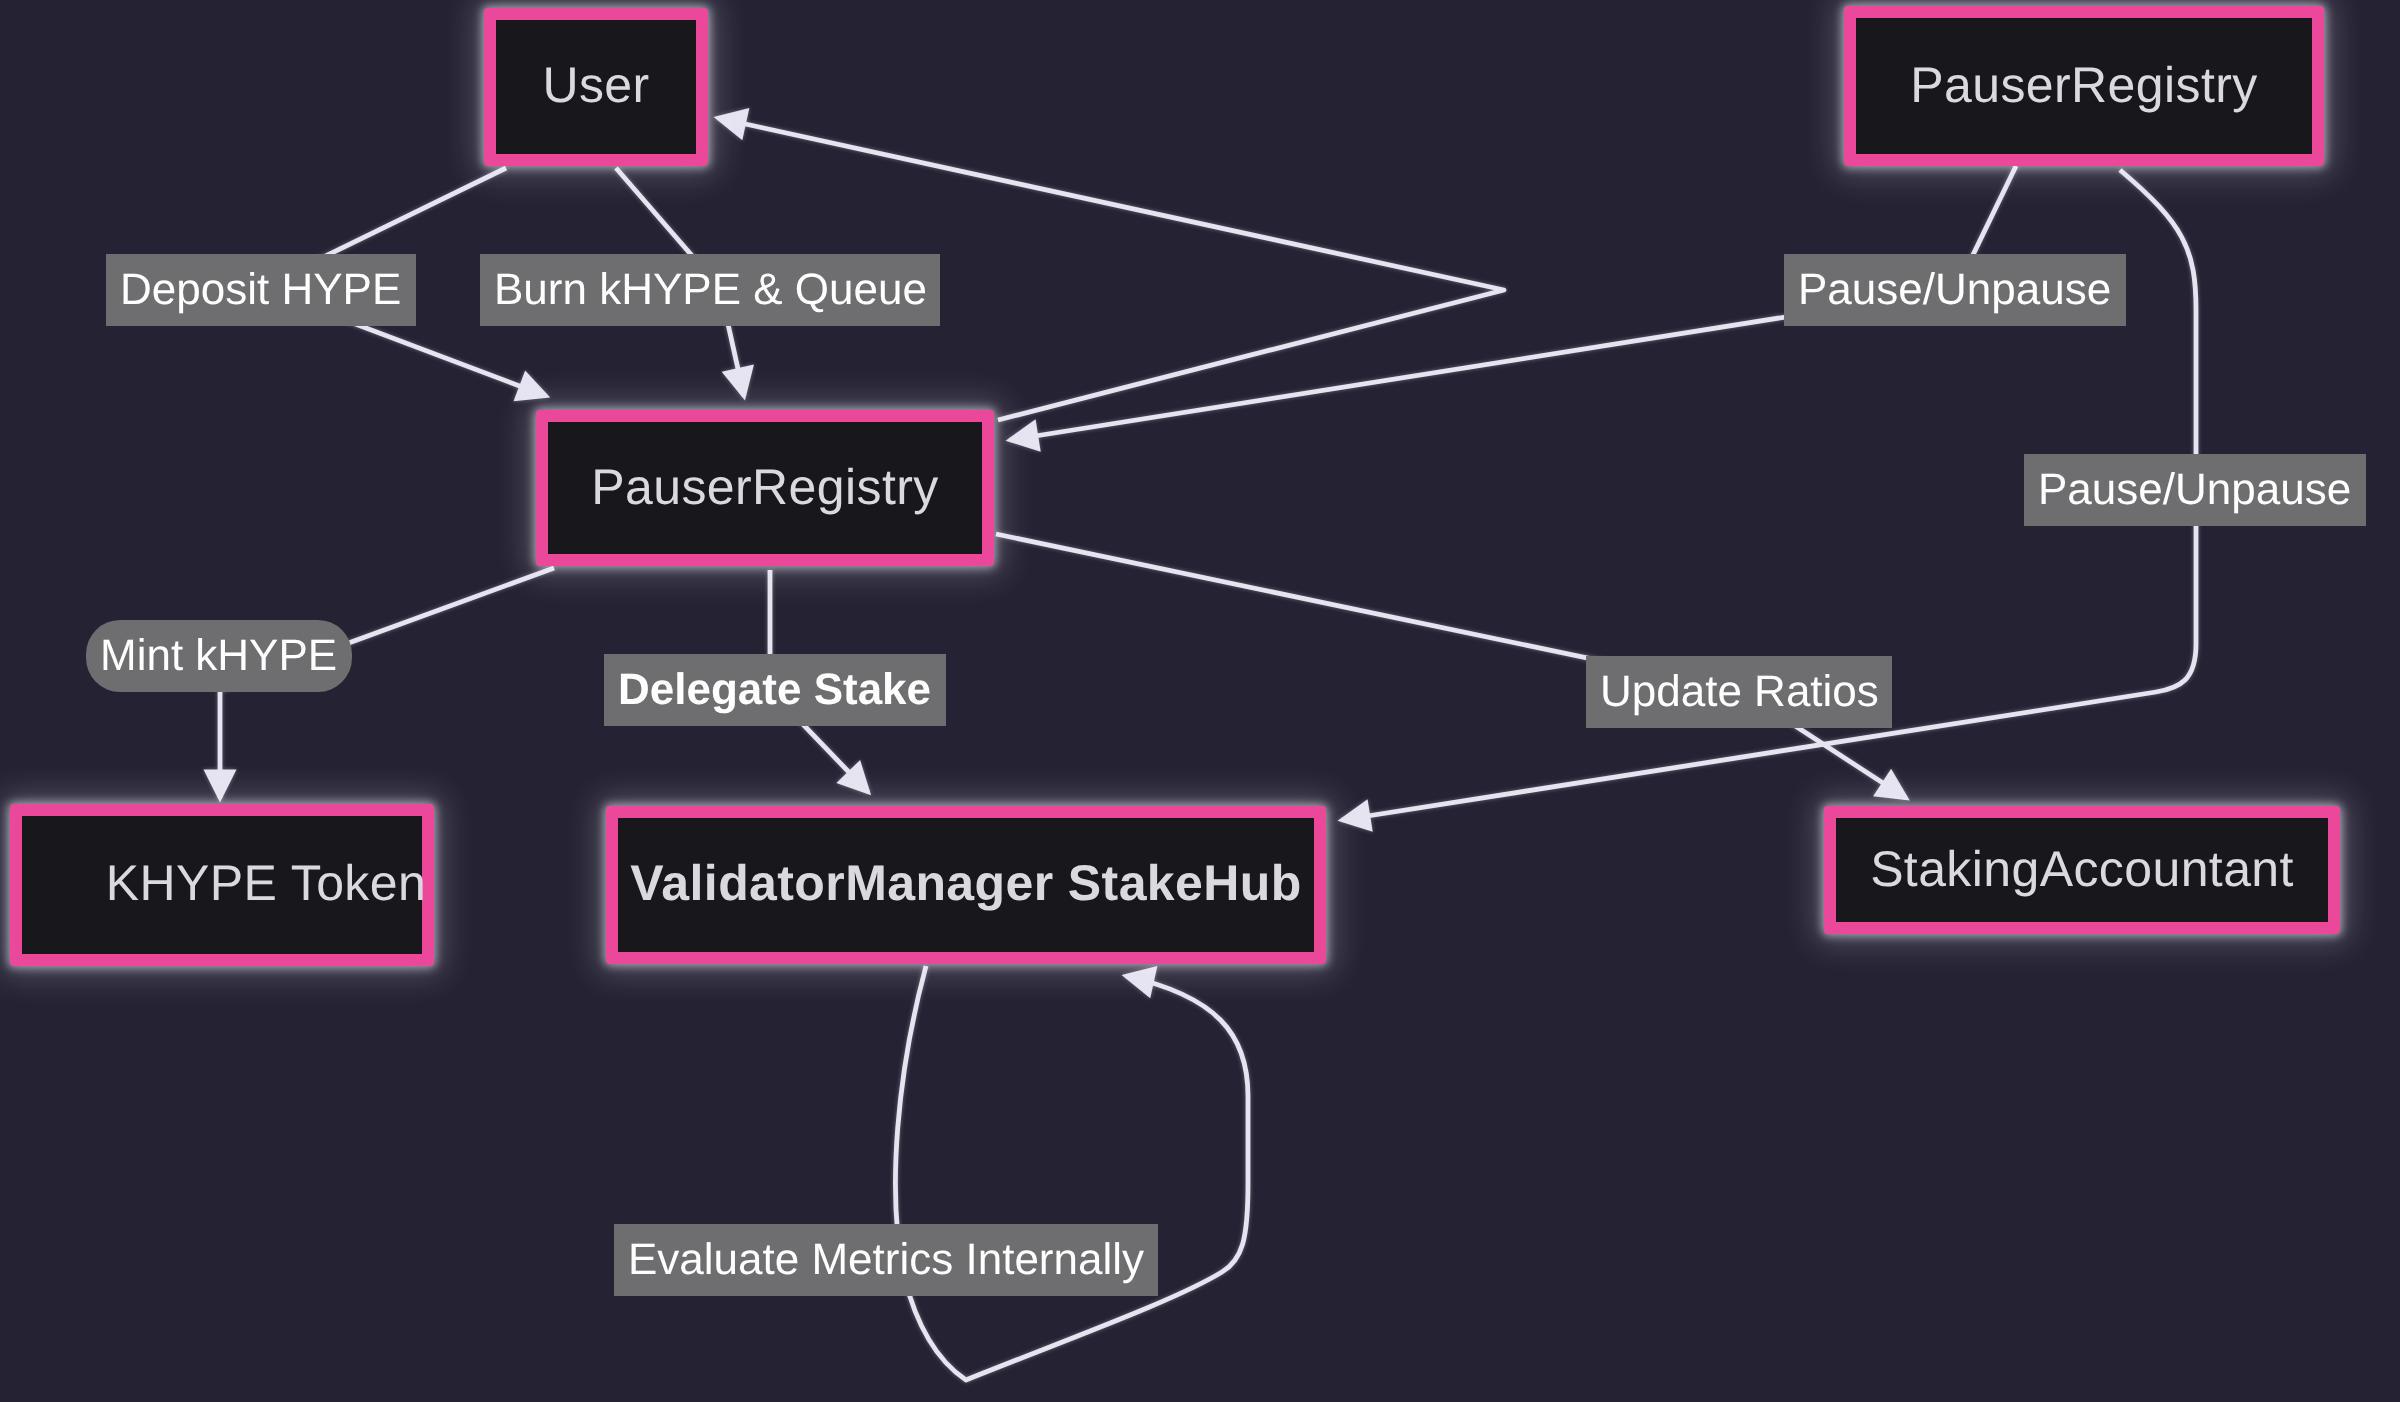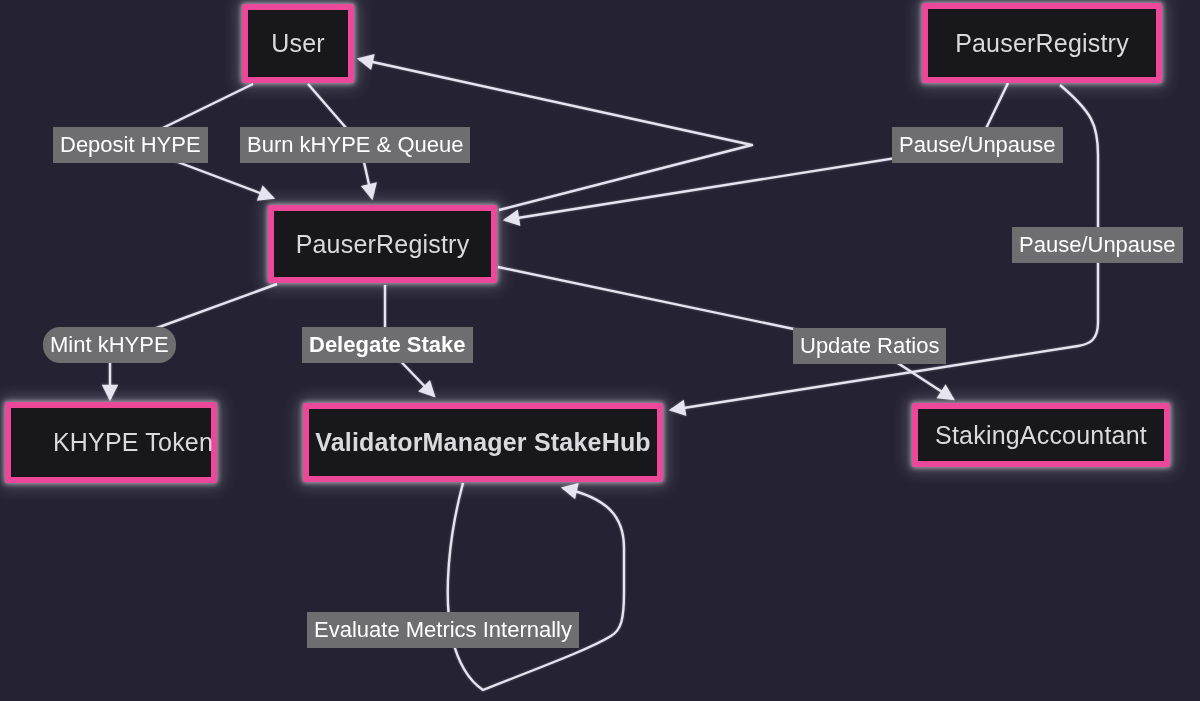--- a/index.html
+++ b/index.html
@@ -25,21 +25,21 @@
   #n-sm{left:268px;top:205px;width:229px;height:78px;}
   #n-khype{left:5px;top:402px;width:212px;height:81px;padding-left:44px;}
   #n-vm{left:303px;top:403px;width:360px;height:79px;font-weight:bold;}
   #n-sa{left:912px;top:403px;width:258px;height:64px;}
   
   #l-0{left:53px;top:127px;}
   #l-1{left:240px;top:127px;}
   #l-2{left:645px;top:126px;}
   #l-3{left:892px;top:127px;}
   #l-4{left:1012px;top:227px;}
-  #l-5{left:43px;top:327px;border-radius:17px;}
+  #l-5{left:43px;top:310px;border-radius:17px;}
   #l-6{left:302px;top:327px;font-weight:bold;}
   #l-7{left:793px;top:328px;}
   #l-8{left:307px;top:612px;}
 </style>
 </head>
 <body>
 
 <div class="stage">
 
   <svg width="1200" height="701" viewBox="0 0 1200 701">

